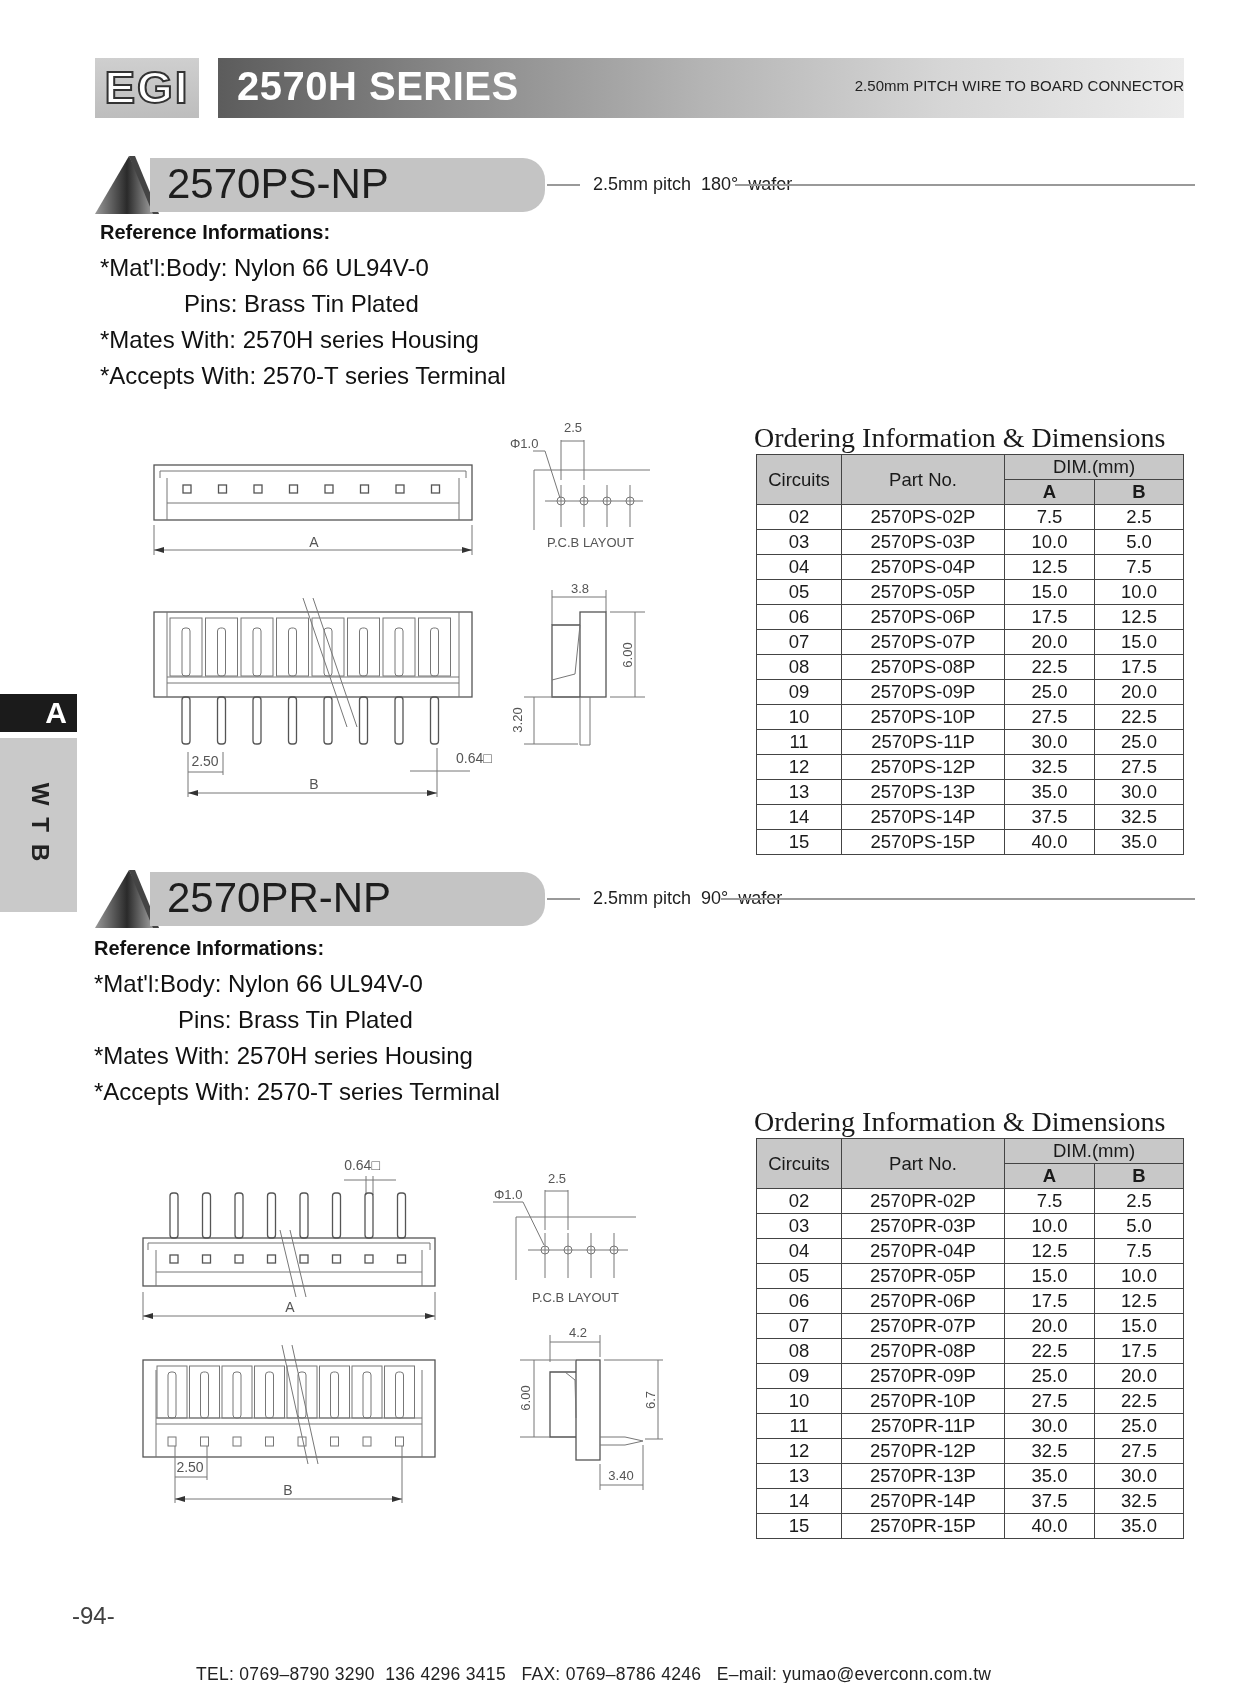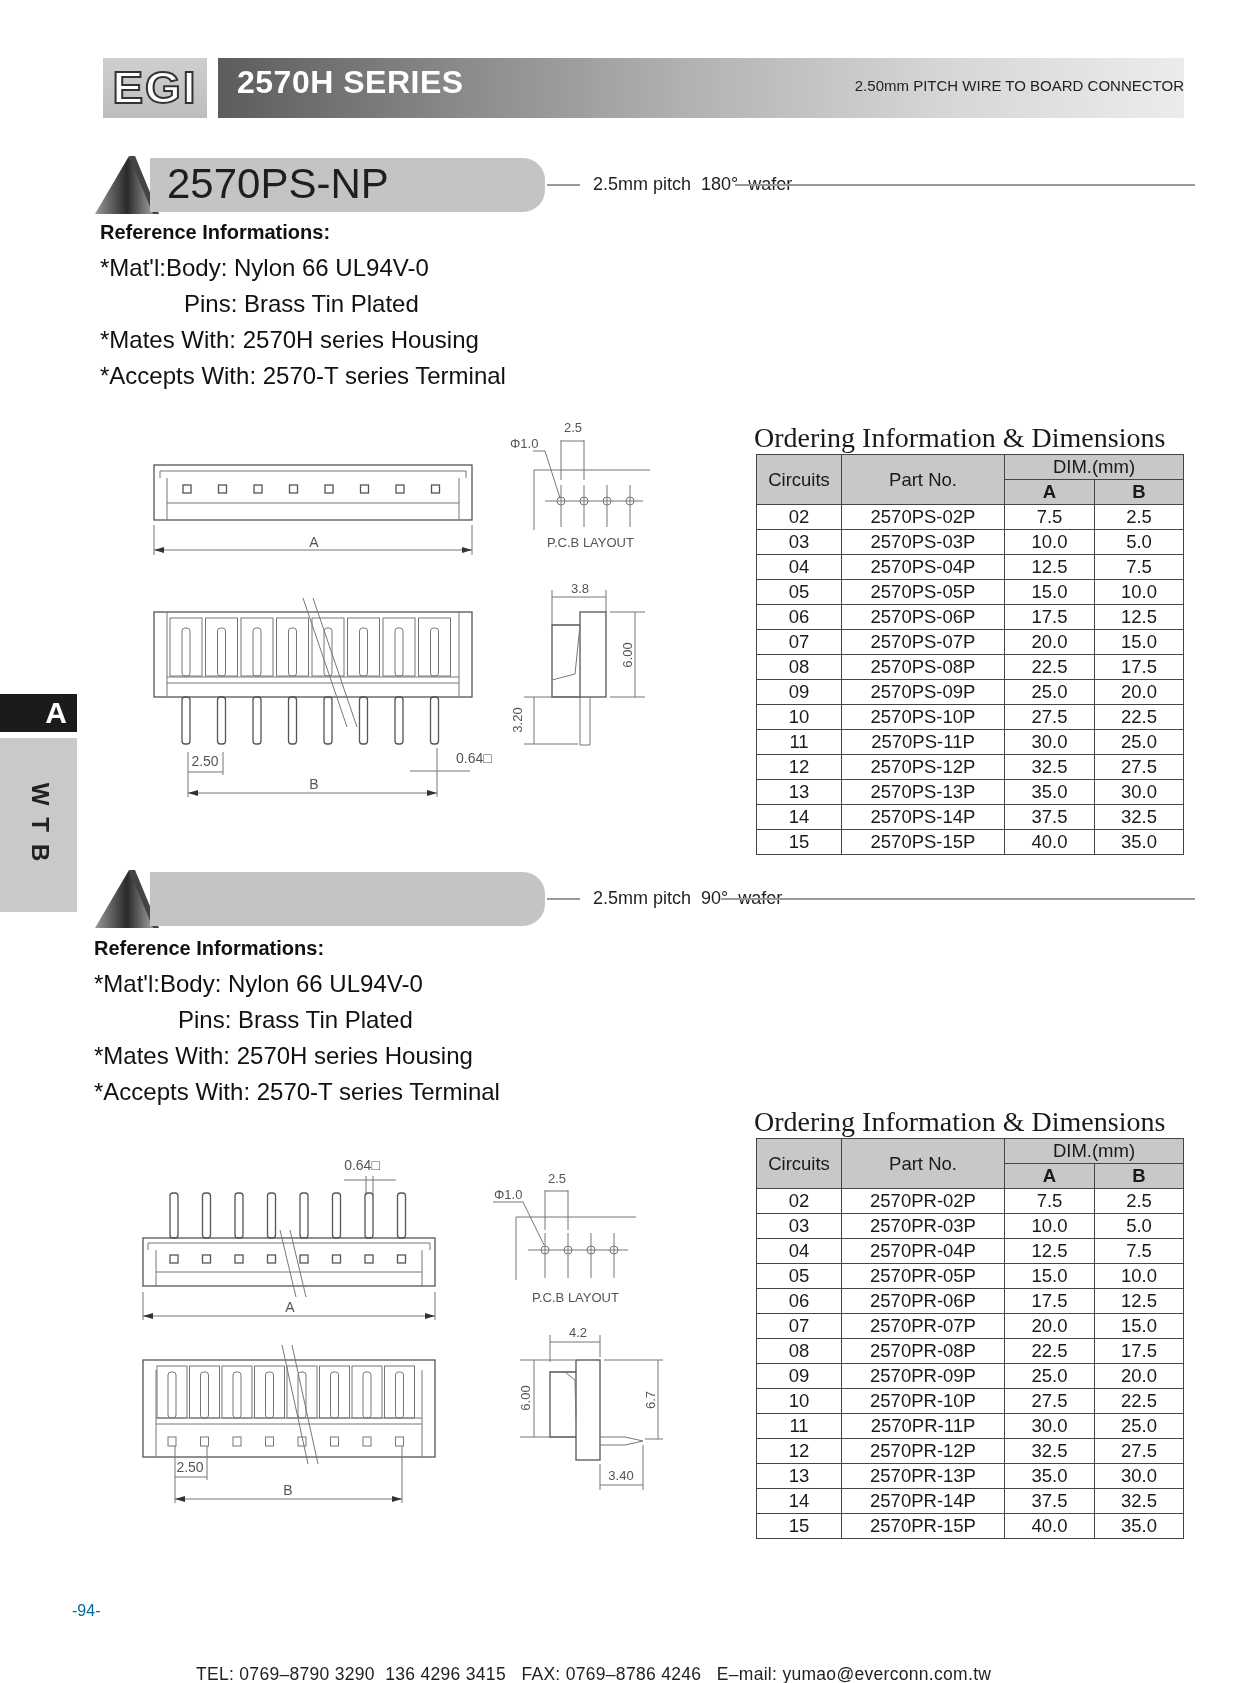--- a/index.html
+++ b/index.html
@@ -1,26 +1,26 @@
 <!DOCTYPE html>
 <html><head>
 <meta charset="utf-8">
 <style>
   * { box-sizing: border-box; margin: 0; padding: 0; }
   html, body { width: 1257px; height: 1683px; background: #fff; overflow: hidden; }
   body { position: relative; font-family: "Liberation Sans", sans-serif; color: #1a1a1a; }
 
   
   .hdr-logo { position: absolute; left: 95px; top: 58px; width: 104px; height: 60px;
-    background: linear-gradient(180deg,#cfcfcf,#bdbdbd); display:flex; align-items:center; justify-content:center;margin-left:8px; }
+    background: linear-gradient(180deg,#cfcfcf,#bdbdbd); display:flex; align-items:center; justify-content:center; }
   .hdr-logo span { font-family: "Liberation Sans", sans-serif; font-weight: bold; font-size: 46px; letter-spacing: 2px;
     color: #fff; -webkit-text-stroke: 2px #333; transform: scaleY(0.95); }
   .hdr-bar { position: absolute; left: 218px; top: 58px; width: 966px; height: 60px;
     background: linear-gradient(90deg,#5c5c5c 0%,#8a8a8a 25%,#b4b4b4 50%,#d6d6d6 75%,#ececec 100%); }
-  .hdr-title { position: absolute; left: 237px; top: 64px; font-size: 32px; font-weight: bold; color: #fff; letter-spacing: 0.5px; }
+  .hdr-title { position: absolute; left: 237px; top: 64px; font-size: 40px; font-weight: bold; color: #fff; letter-spacing: 0.5px; }
   .hdr-sub { position: absolute; right: 73px; top: 77px; font-size: 15px; color: #222; }
 
   
   .sec-head { position: absolute; left: 95px; height: 58px; width: 1100px; margin-top: 8px; }
   .sec-tri { position: absolute; left: 0; top: 0; width: 64px; height: 58px; }
   .sec-pill { position: absolute; left: 55px; top: 2px; width: 395px; height: 54px; background: #c4c4c4;
     border-radius: 0 22px 22px 0; }
   .sec-name { position: absolute; left: 72px; top: 4px; font-size: 42px; color: #1e1e1e; }
   .sec-line1 { position: absolute; left: 452px; top: 28px; width: 33px; height: 2px; background: #999; }
   .sec-desc { position: absolute; left: 498px; top: 18px; font-size: 18px; color: #1e1e1e; white-space: pre; }
@@ -47,21 +47,21 @@
   .side-wtb span { position: absolute; left: 40px; top: 90px; transform: translate(-50%,-50%) rotate(90deg);
     font-weight: bold; font-size: 24px; letter-spacing: 12px; color: #222; white-space: nowrap; }
 
   
   svg.dwg { position: absolute; overflow: visible; }
   svg.dwg text { font-family: "Liberation Sans", sans-serif; fill: #555; }
   .ln { stroke: #555; stroke-width: 1.3; fill: none; }
   .thin { stroke: #777; stroke-width: 1; fill: none; }
 
   
-  .foot-page { position: absolute; left: 72px; top: 1602px; font-size: 16px; color: #0369a1; }
+  .foot-page { position: absolute; left: 72px; top: 1602px; font-size: 24px; color: #404040; }
   .foot-contact { position: absolute; left: 196px; top: 1664px; font-size: 17.5px; color: #222; letter-spacing: 0.3px; white-space: pre; }
 </style>
 </head>
 <body>
 
 <div class="hdr-logo">
     <span>EGI</span>
   </div>
 <div class="hdr-bar"></div>
 <div class="hdr-title">2570H SERIES</div>
@@ -328,20 +328,21 @@
         <linearGradient id="tg2" x1="0" x2="1">
           <stop offset="0" stop-color="#999"></stop>
           <stop offset="0.5" stop-color="#2a2a2a"></stop>
           <stop offset="1" stop-color="#bbb"></stop>
         </linearGradient>
       </defs>
     <polygon points="34,0 0,58 64,58" fill="url(#tg2)"></polygon>
     <polygon points="34,0 40,0 64,58 58,58" fill="#444"></polygon>
   </svg>
   <div class="sec-pill"></div>
+  <div class="sec-name">2570PR-NP</div>
   <div class="sec-line1"></div>
   <div class="sec-desc">2.5mm pitch  90°  wafer</div>
   <div class="sec-line2" style="left:626px;width:474px;"></div>
 </div>
 
 <div class="ref" style="top:930px;left:94px;">
   <div class="ref-title">Reference Informations:</div>
   <div>*Mat'l:Body: Nylon 66 UL94V-0</div>
   <div class="indent">Pins: Brass Tin Plated</div>
   <div>*Mates With: 2570H series Housing</div>

